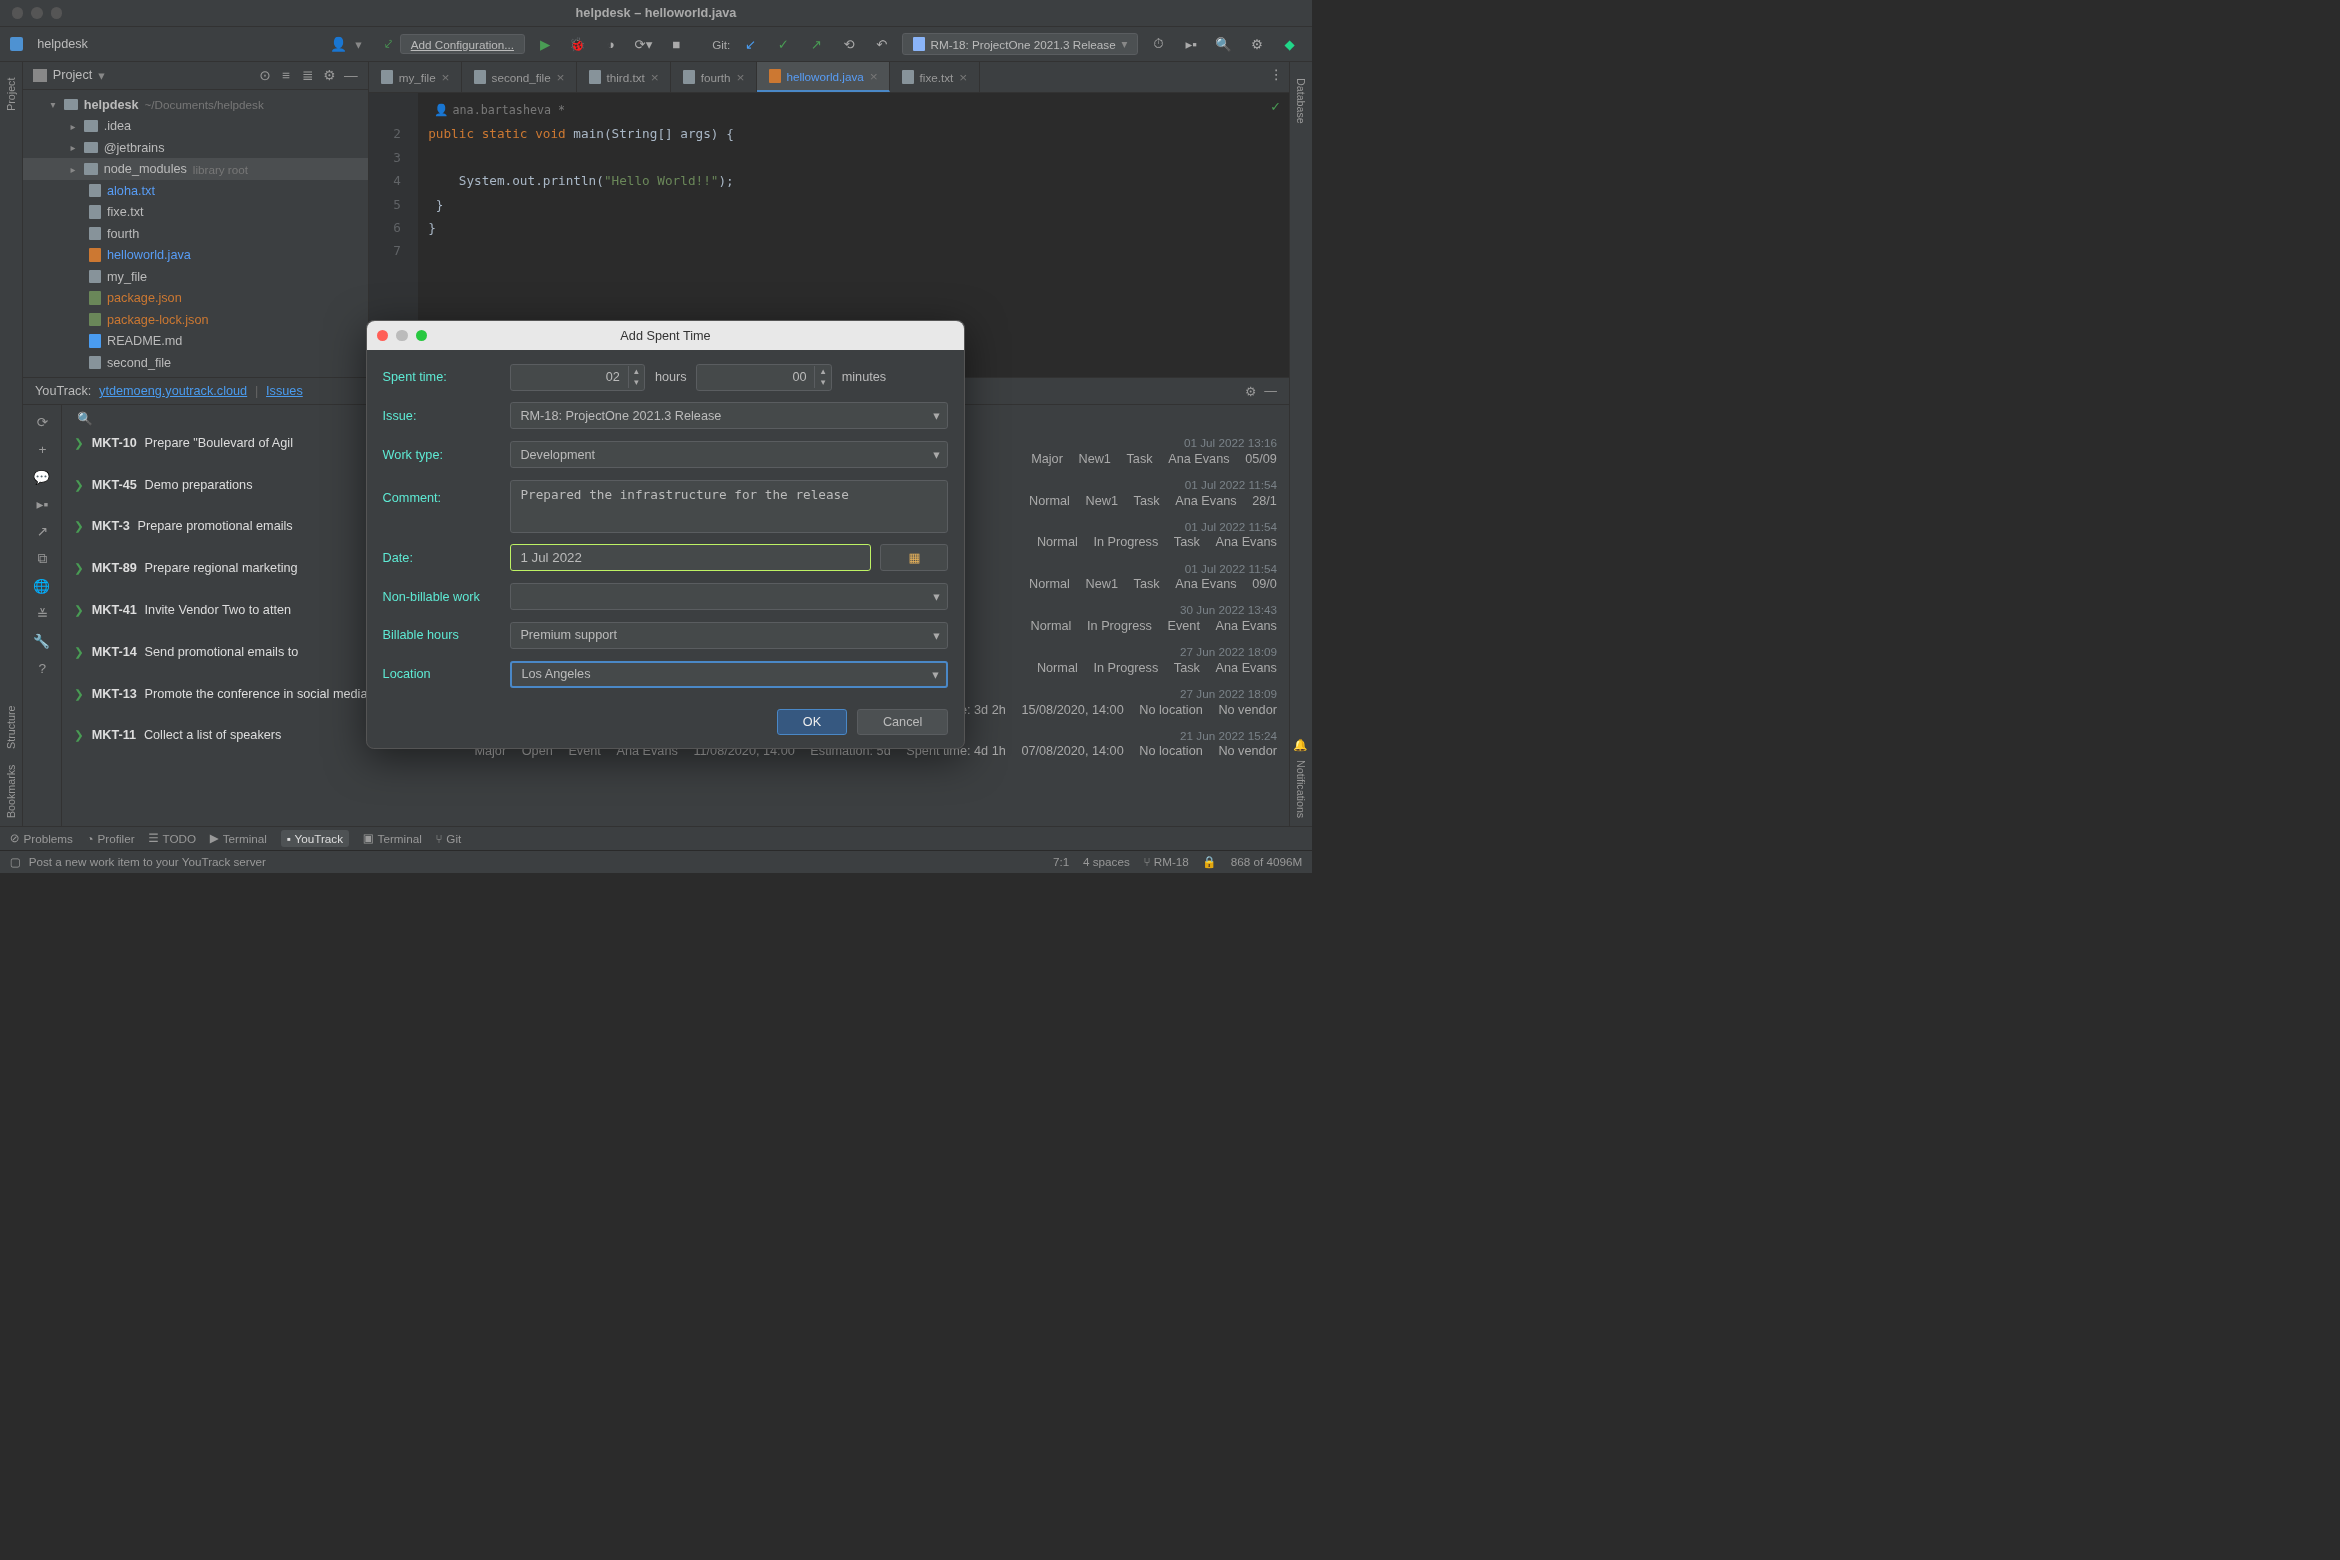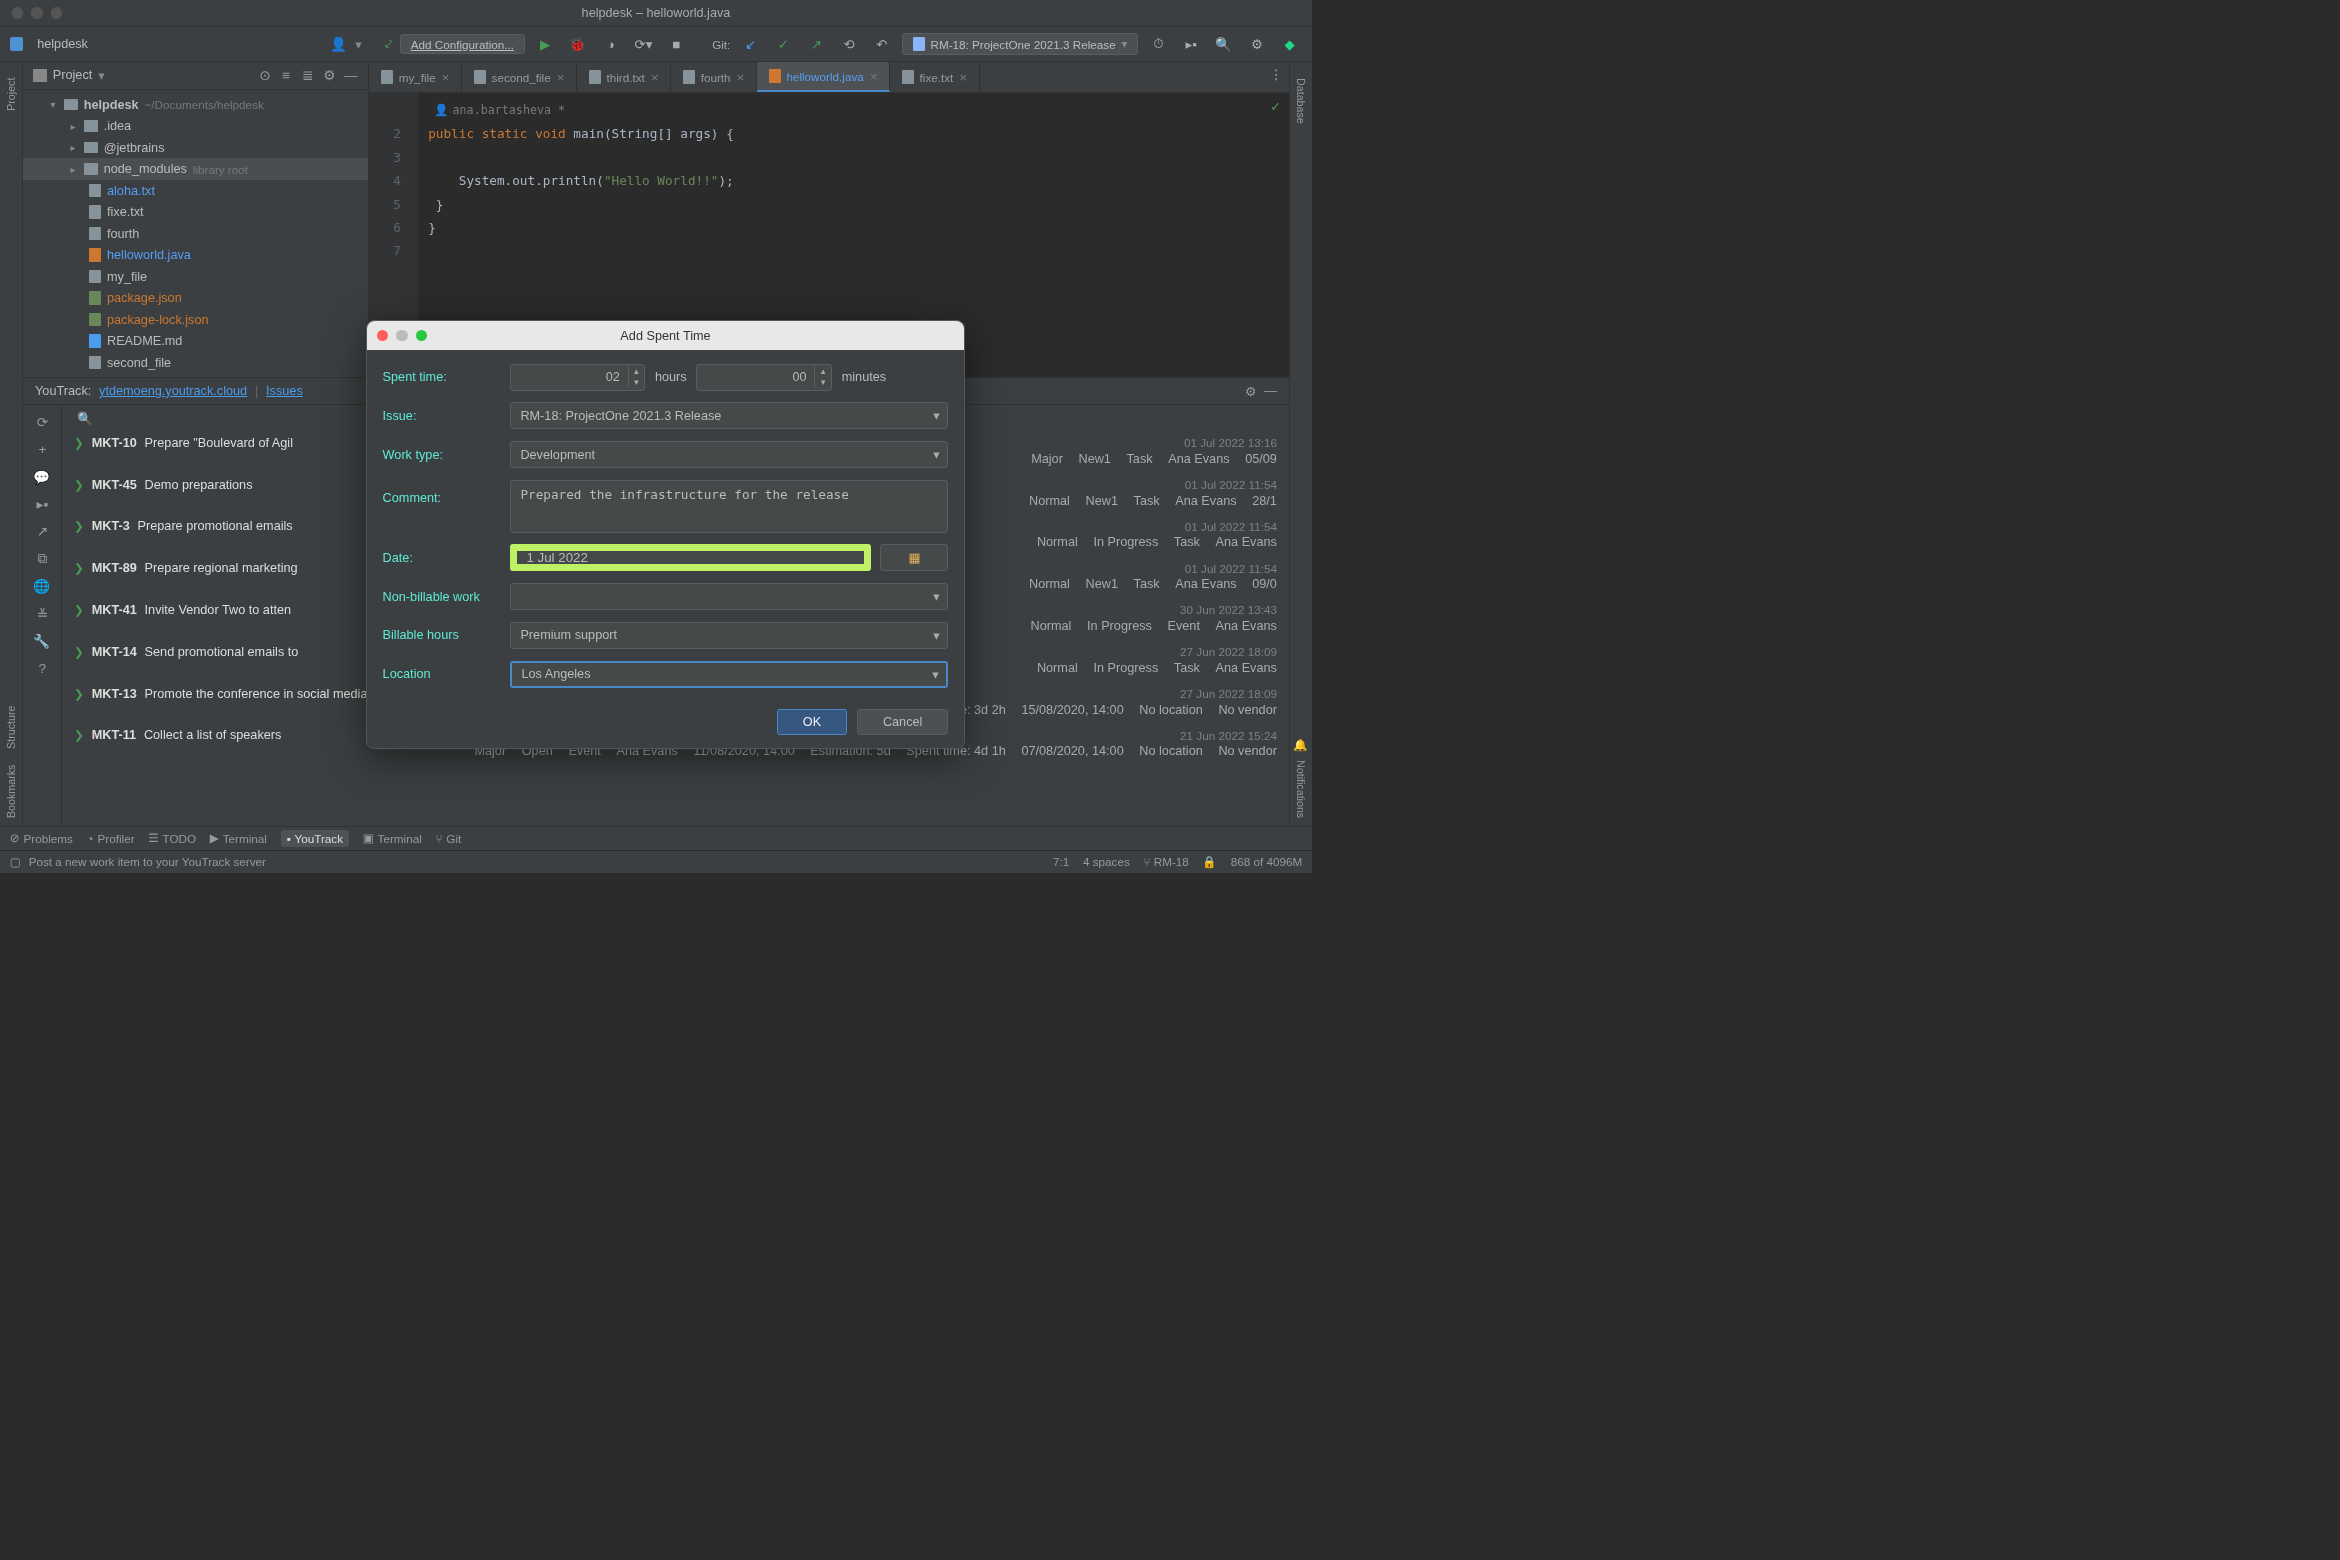--- a/index.html
+++ b/index.html
@@ -19,21 +19,21 @@
   height: 27px;
   background: #3c3f41;
   display: flex;
   align-items: center;
   justify-content: center;
   position: relative;
   border-bottom: 1px solid #323232;
 }
 .traffic-lights { position: absolute; left: 11.7px; display: flex; gap: 7.8px; }
 .traffic-lights span { width: 11.7px; height: 11.7px; border-radius: 50%; background: #555; }
-.titlebar .title { color: #aaa; font-weight: 400; }
+.titlebar .title { color: #aaa; font-weight: 700; }
 
 
 .toolbar {
   height: 35px;
   background: #3c3f41;
   border-bottom: 1px solid #323232;
   display: flex;
   align-items: center;
   padding: 0 9.8px;
   gap: 7.8px;
@@ -222,21 +222,21 @@
   cursor:pointer; position:relative;
 }
 .select.focused { border:2px solid #4a88c7; }
 .select::after { content:"▾"; position:absolute; right:7.8px; color:#aaa; }
 .textarea {
   flex:1; background:#45494a; border:1px solid #5a5d60; border-radius:2.9px;
   height:53px; padding:5.9px 9.8px; color:#bbb; font-family:'Menlo',monospace; font-size:12.7px;
   resize:none;
 }
 .date-input {
-  flex:1; background:#45494a; border:7px solid #bef264; border-radius:2.9px;
+  flex:1; background:#45494a; border:1px solid #bef264; border-radius:2.9px;
   height:27px; padding:0 9.8px; color:#bbb;
 }
 .cal-btn {
   width:68px; height:27px; background:#45494a; border:1px solid #5a5d60; border-radius:2.9px;
   display:flex; align-items:center; justify-content:center; cursor:pointer; color:#e8b35b;
 }
 .dialog-buttons { display:flex; justify-content:flex-end; gap:9.8px; padding:5.9px 15.6px 13.7px 15.6px; }
 .btn {
   padding:4.9px 25px; border-radius:2.9px; border:1px solid #5a5d60;
   background:#4c5052; color:#bbb; cursor:pointer; font-size:12.7px;

